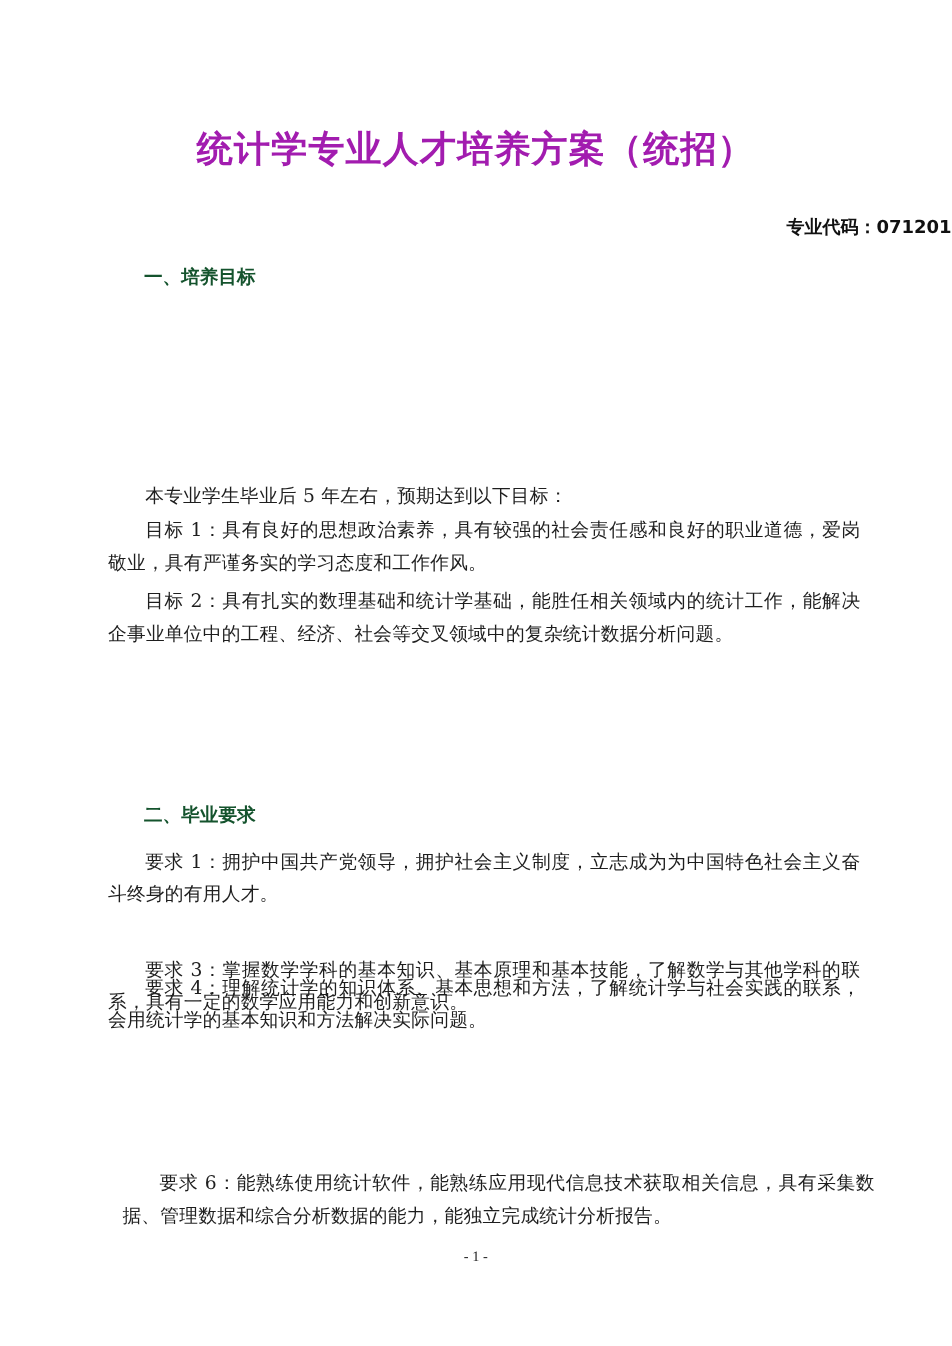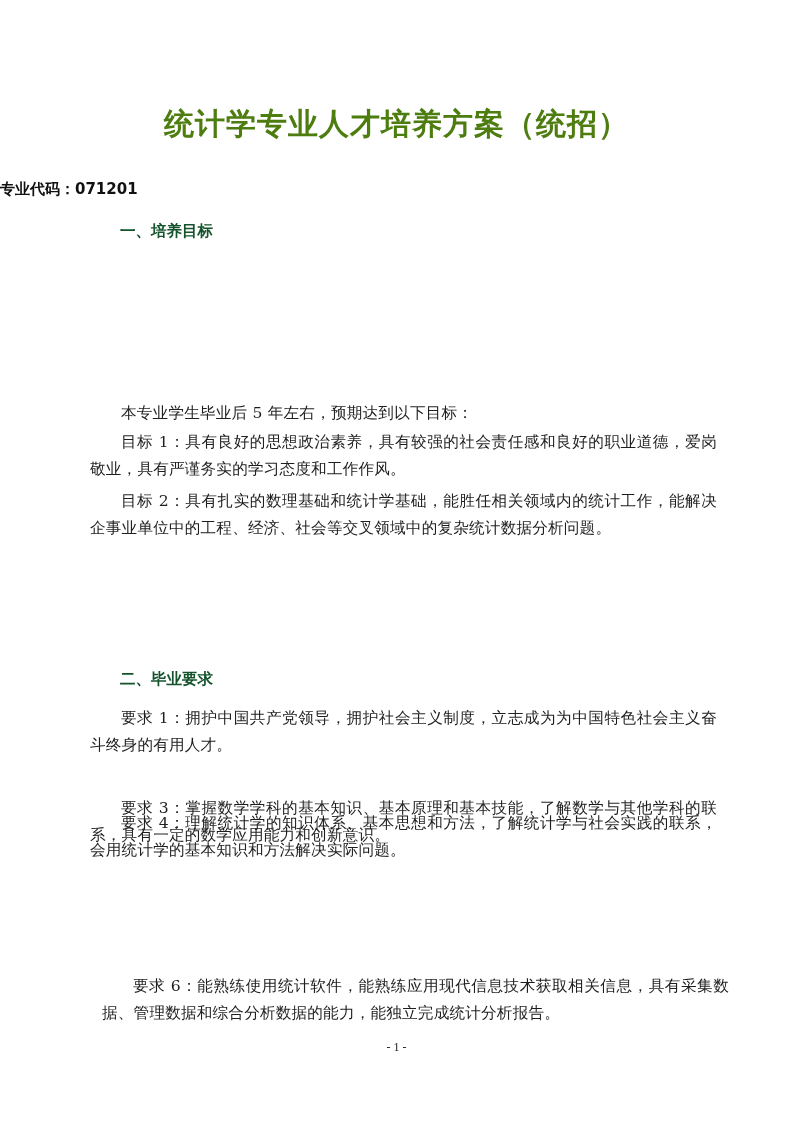--- a/index.html
+++ b/index.html
@@ -1,24 +1,24 @@
 <!DOCTYPE html>
 <html><head>
 <meta charset="utf-8">
 <style>
   html, body { margin: 0; padding: 0; background: #ffffff; }
   body { width: 793px; height: 1122px; position: relative; overflow: hidden; color: #1a1a1a; }
   .page { position: absolute; left: 0; top: 0; width: 793px; height: 1122px; background: #fff; }
   .title {
     position: absolute; top: 104px; left: 0; width: 793px; text-align: center;
     font-family: "DejaVu Serif", serif; font-weight: bold; font-size: 30px; letter-spacing: 1px;
-    color: #4d7c0f;
+    color: #a21caf;
   }
   .code {
-    position: absolute; top: 180px; left: 0; width: 793px; text-align: left;
+    position: absolute; top: 180px; left: 0; width: 793px; text-align: right;
     font-family: "DejaVu Sans", sans-serif; font-weight: bold; font-size: 15px; color: #111;
   }
   .h2 {
     position: absolute; left: 120px;
     font-family: "DejaVu Sans", sans-serif; font-weight: bold; font-size: 15.5px; color: #14532d;
   }
   .para {
     position: absolute; left: 90px; width: 627px;
     font-family: "DejaVu Serif", serif; font-size: 15.6px; line-height: 27px;
     color: #1e1e1e; text-align: justify; text-align-last: left;

